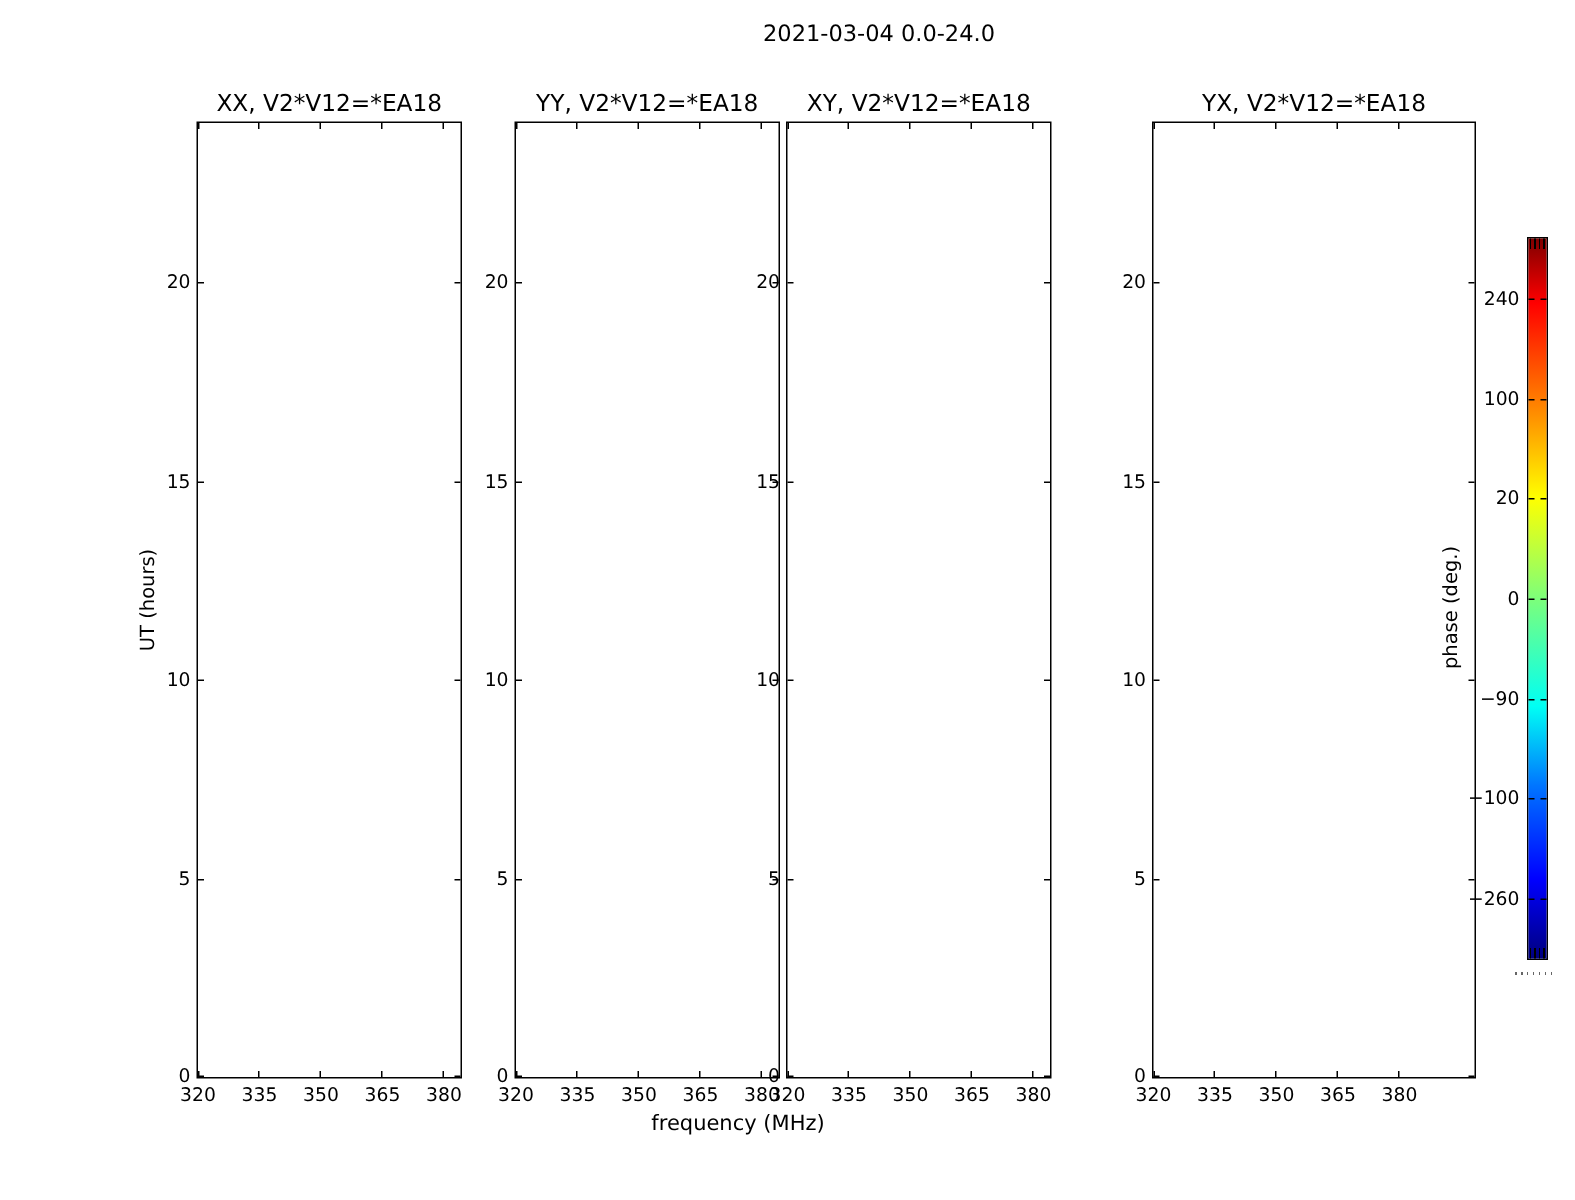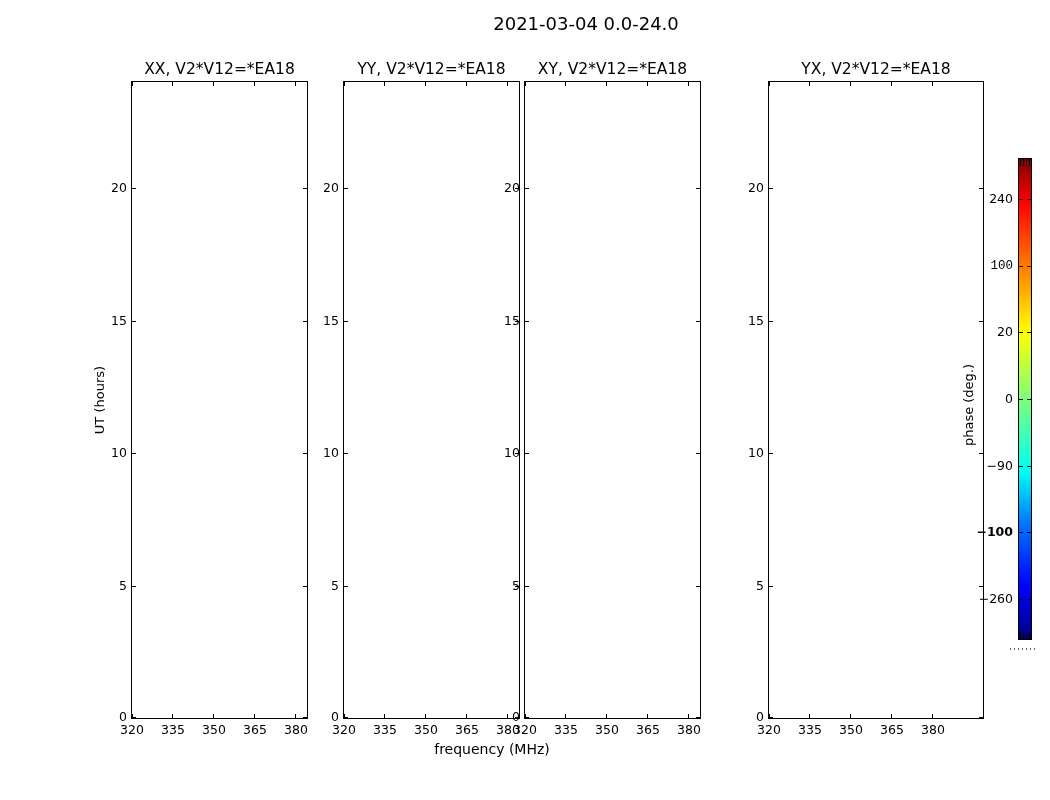--- a/index.html
+++ b/index.html
@@ -1,21 +1,21 @@
 <!DOCTYPE html>
 <html><head>
 <meta charset="utf-8">
 <style>
   html,body{margin:0;padding:0;}
   body{
     width:1050px;height:800px;background:#ffffff;position:relative;
     font-family:"DejaVu Sans",sans-serif;color:#000;overflow:hidden;
   }
   .abs{position:absolute;}
-  .fig-title{top:13px;left:586px;transform:translateX(-50%);font-size:18px;white-space:nowrap;}
+  .fig-title{top:13px;left:586px;transform:translateX(-50%);font-size:15px;white-space:nowrap;}
   .xlabel{top:741px;left:492px;transform:translateX(-50%);font-size:14px;white-space:nowrap;}
   .ylabel{top:400px;left:99px;transform:translate(-50%,-50%) rotate(-90deg);font-size:13px;white-space:nowrap;}
   .subplot{position:absolute;top:81px;width:175px;height:636px;border:1px solid #000;background:#fff;}
   .sp-title{position:absolute;left:50%;bottom:calc(100% + 4px);transform:translateX(-50%);
     font-size:15.5px;white-space:nowrap;}
   .tick{position:absolute;background:#000;}
   .xtick{width:1px;height:4px;}
   .ytick{width:4px;height:1px;}
   .xtick-label{position:absolute;top:640px;width:40px;text-align:center;font-size:12.5px;}
   .ytick-label{position:absolute;right:calc(100% + 5px);font-size:12.5px;height:16px;line-height:16px;
@@ -178,32 +178,32 @@
 <div class="abs cbar">
   <div class="cbar-grad" style="background: linear-gradient(rgb(127, 0, 0) 0%, rgb(255, 0, 0) 9%, rgb(255, 148, 0) 25%, rgb(255, 255, 0) 36%, rgb(125, 255, 122) 50%, rgb(0, 255, 244) 65%, rgb(0, 117, 255) 76%, rgb(0, 0, 255) 89%, rgb(0, 0, 127) 100%);"></div>
   <div class="comb" style="top:0;"></div>
   <div class="comb" style="bottom:0;"></div>
   <div id="cbar-ticks">
       <div class="cb-tick" style="top: 40px; left: 0px;"></div>
       <div class="cb-tick" style="top: 40px; right: 0px;"></div>
       <div class="cbar-ticklabel" style="top: 32px;">240</div>
       <div class="cb-tick" style="top: 107px; left: 0px;"></div>
       <div class="cb-tick" style="top: 107px; right: 0px;"></div>
-      <div class="cbar-ticklabel" style="top: 99px; font-family: Liberation Mono, monospace;">100</div>
+      <div class="cbar-ticklabel" style="top: 99px;">100</div>
       <div class="cb-tick" style="top: 173px; left: 0px;"></div>
       <div class="cb-tick" style="top: 173px; right: 0px;"></div>
       <div class="cbar-ticklabel" style="top: 165px;">20</div>
       <div class="cb-tick" style="top: 240px; left: 0px;"></div>
       <div class="cb-tick" style="top: 240px; right: 0px;"></div>
       <div class="cbar-ticklabel" style="top: 232px;">0</div>
       <div class="cb-tick" style="top: 307px; left: 0px;"></div>
       <div class="cb-tick" style="top: 307px; right: 0px;"></div>
       <div class="cbar-ticklabel" style="top: 299px;">−90</div>
       <div class="cb-tick" style="top: 373px; left: 0px;"></div>
       <div class="cb-tick" style="top: 373px; right: 0px;"></div>
-      <div class="cbar-ticklabel" style="top: 365px; font-weight: bold;">−100</div>
+      <div class="cbar-ticklabel" style="top: 365px;">−100</div>
       <div class="cb-tick" style="top: 440px; left: 0px;"></div>
       <div class="cb-tick" style="top: 440px; right: 0px;"></div>
       <div class="cbar-ticklabel" style="top: 432px;">−260</div>
     </div>
 </div>
 <div class="abs cbar-label">phase (deg.)</div>
 <div class="abs dotline"></div>
 
 </body></html>

